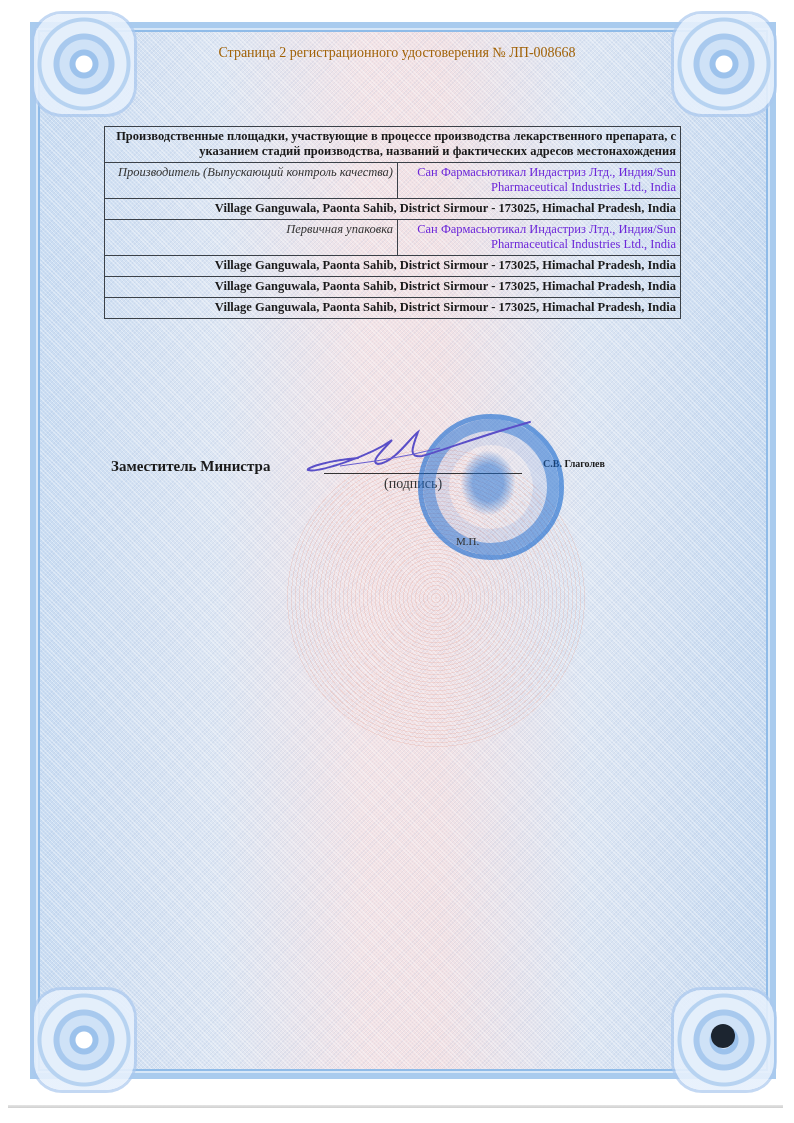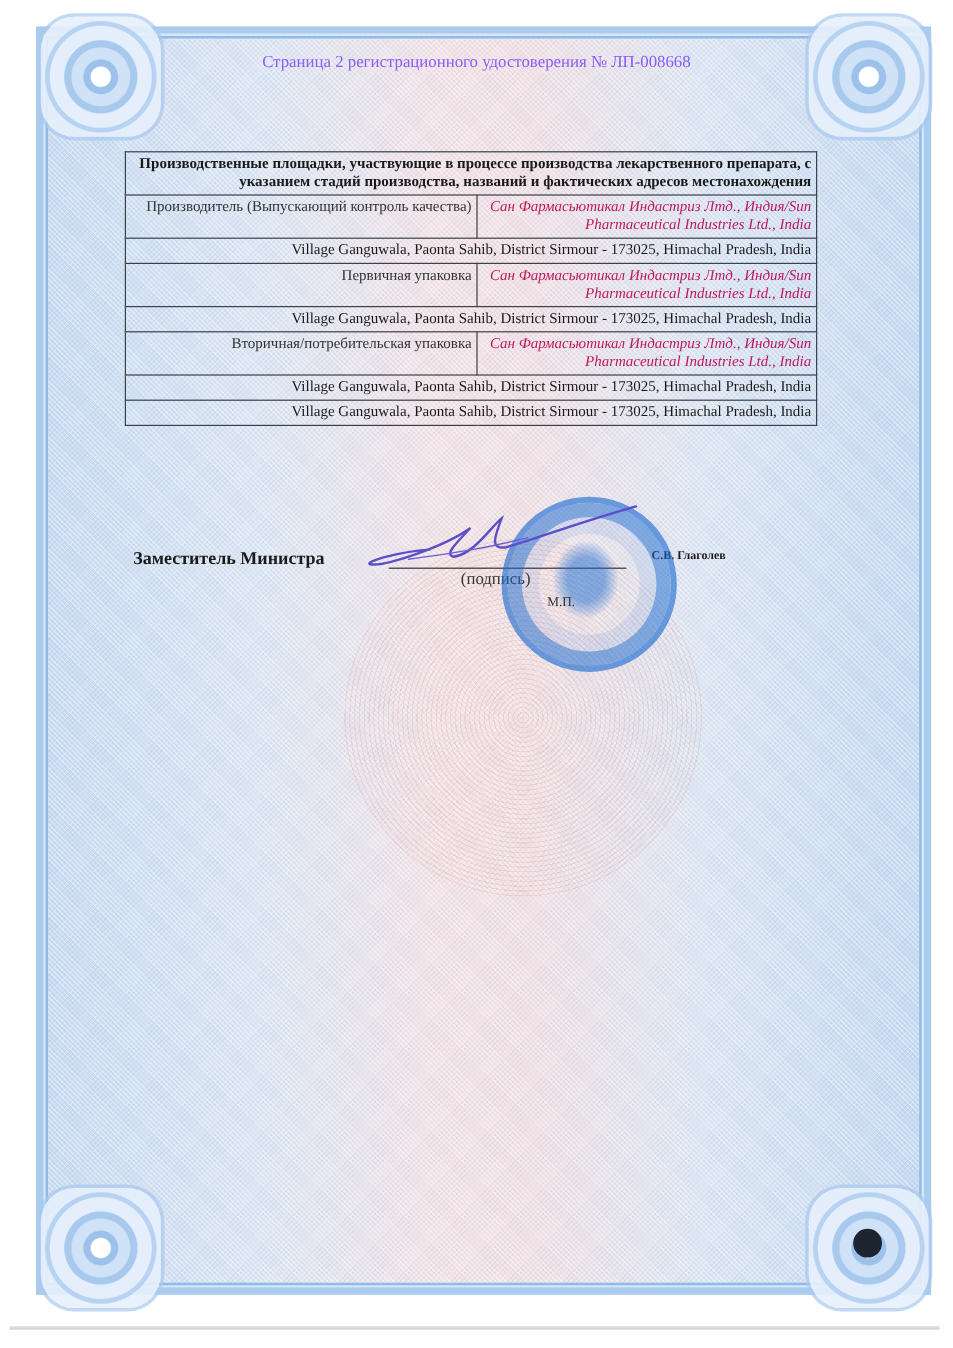--- a/index.html
+++ b/index.html
@@ -32,38 +32,38 @@
   }
   .rosette.tl { left: 34px; top: 14px; }
   .rosette.tr { left: 674px; top: 14px; }
   .rosette.bl { left: 34px; top: 990px; }
   .rosette.br { left: 674px; top: 990px; }
   .punch-hole { position: absolute; left: 711px; top: 1024px; width: 24px; height: 24px; border-radius: 50%; background: #1c2530; }
   .bottom-line { position: absolute; left: 8px; top: 1105px; width: 775px; height: 3px; background: linear-gradient(#e5e5e5, #cfcfcf); }
 
   .page-header {
     position: absolute; left: 0; width: 794px; top: 45px; text-align: center;
-    font-size: 14px; color: #8b5cf6;
+    font-size: 14px; color: #a16207;
   }
   table.sites {
     position: absolute; left: 104px; top: 126px; width: 577px;
     border-collapse: collapse; font-size: 12.5px; line-height: 15px; text-align: right;
   }
   table.sites td { border: 1.5px solid #3b4148; padding: 2px 4px 3px 4px; vertical-align: top; }
   td.title-cell { font-weight: bold; padding: 3px 4px 2px 4px; }
-  td.stage { width: 284px; color: #333; }
-  td.company { color: #be185d; font-style: italic; }
-  td.address { padding-left: 6px; }
+  td.stage { font-style: italic; width: 284px; color: #333; }
+  td.company { color: #6d28d9; }
+  td.address { padding-left: 6px; font-weight: bold; }
 
   .signature-block { position: absolute; left: 0; top: 0; width: 794px; height: 1123px; pointer-events: none; }
   .position-label { position: absolute; left: 111px; top: 458px; font-size: 15px; font-weight: bold; text-align: center; }
   .sig-line { position: absolute; left: 324px; top: 473px; width: 198px; border-top: 1px solid #333; }
   .sig-caption { position: absolute; left: 384px; top: 476px; font-size: 14px; color: #333; }
   .signer-name { position: absolute; left: 543px; top: 458px; font-size: 10px; font-weight: bold; }
-  .mp-label { position: absolute; left: 412px; top: 496px; font-size: 11px; color: #333; padding-left: 44px; }
+  .mp-label { position: absolute; left: 412px; top: 535px; font-size: 11px; color: #333; padding-left: 44px; }
   .stamp {
     position: absolute; left: 418px; top: 414px; width: 136px; height: 136px; border-radius: 50%;
     border: 5px solid rgba(30,110,210,0.75);
     box-shadow: inset 0 0 0 10px rgba(255,255,255,0), inset 0 0 0 12px rgba(30,110,210,0.55), inset 0 0 0 26px rgba(30,110,210,0.12);
     opacity: 0.85;
   }
   .stamp .emblem {
     position: absolute; left: 38px; top: 32px; width: 54px; height: 64px;
     border-radius: 40% 40% 45% 45%;
     background: radial-gradient(ellipse, rgba(30,110,210,0.6) 0 40%, rgba(30,110,210,0.25) 60%, rgba(255,255,255,0) 72%);
@@ -99,24 +99,20 @@
 
   <tr>
     <td class="stage">Первичная упаковка</td>
     <td class="company">Сан Фармасьютикал Индастриз Лтд., Индия/Sun Pharmaceutical Industries Ltd., India</td>
   </tr>
   <tr>
     <td class="address" colspan="2">Village Ganguwala, Paonta Sahib, District Sirmour - 173025, Himachal Pradesh, India</td>
   </tr>
 
   <tr>
-    <td class="stage">Вторичная/потребительская упаковка</td>
-    <td class="company">Сан Фармасьютикал Индастриз Лтд., Индия/Sun Pharmaceutical Industries Ltd., India</td>
-  </tr>
-  <tr>
     <td class="address" colspan="2">Village Ganguwala, Paonta Sahib, District Sirmour - 173025, Himachal Pradesh, India</td>
   </tr>
 
   <tr>
     <td class="address" colspan="2">Village Ganguwala, Paonta Sahib, District Sirmour - 173025, Himachal Pradesh, India</td>
   </tr>
 </tbody>
   </table>
 
 <div class="signature-block">

